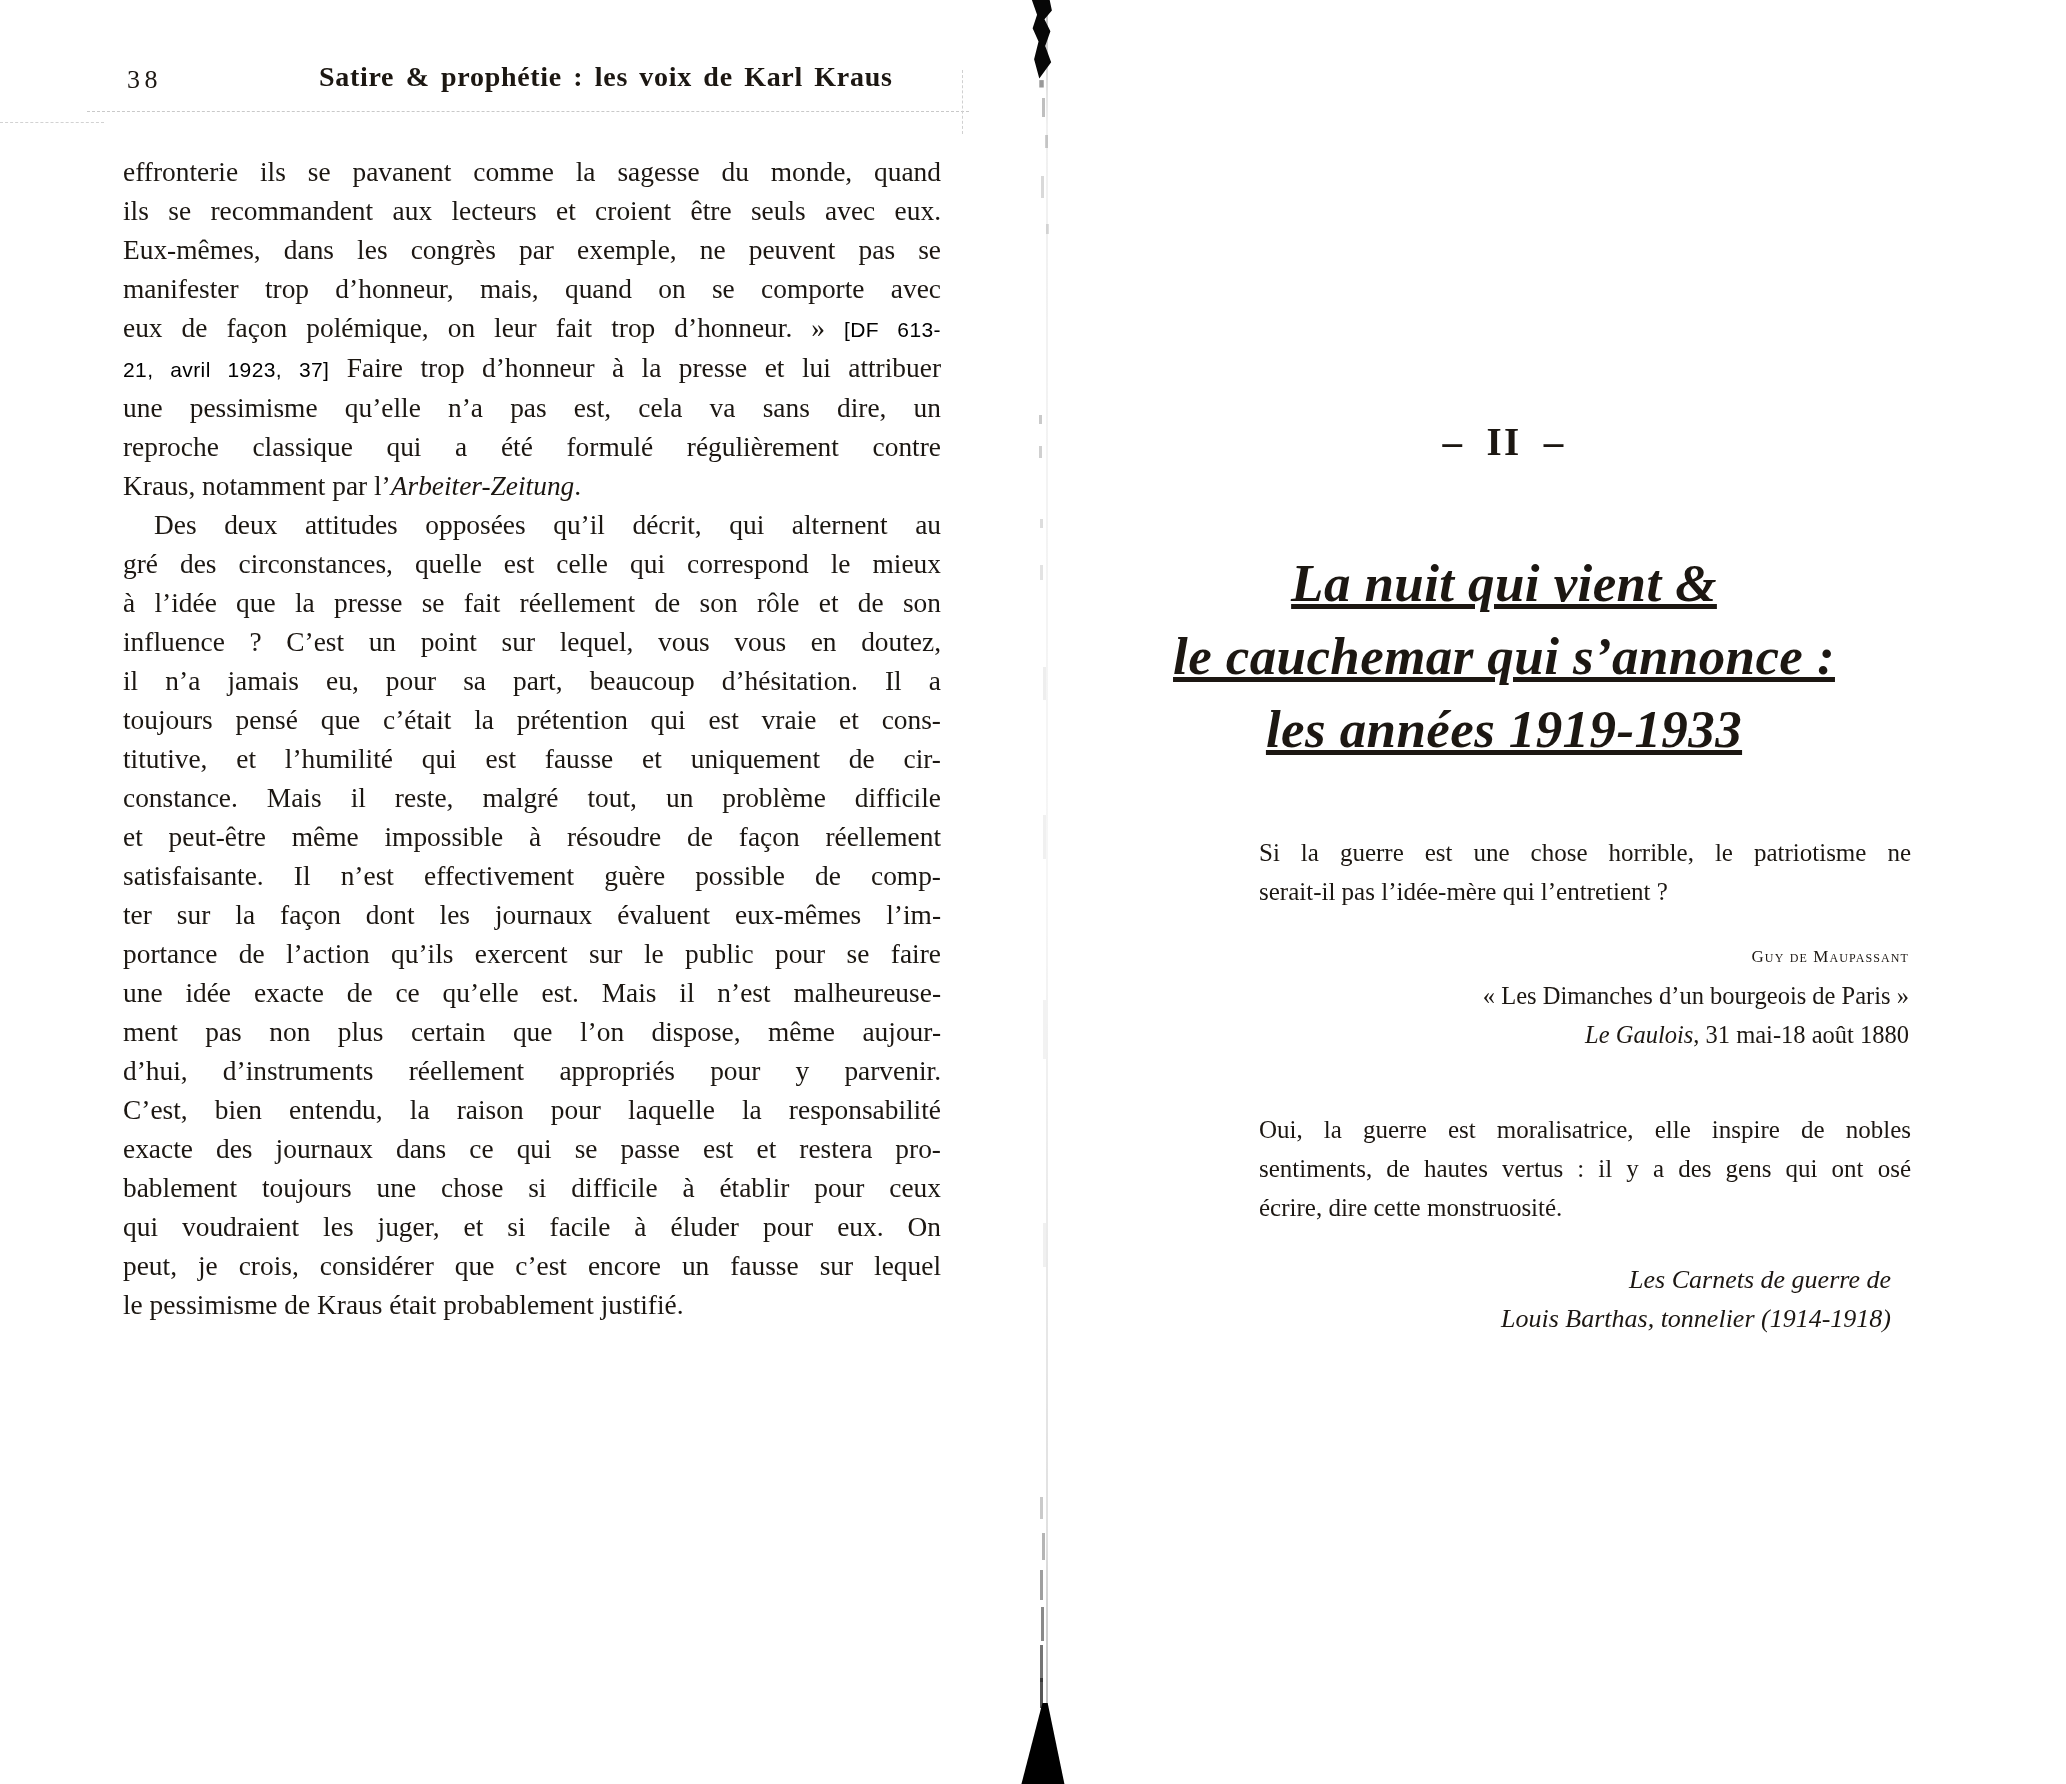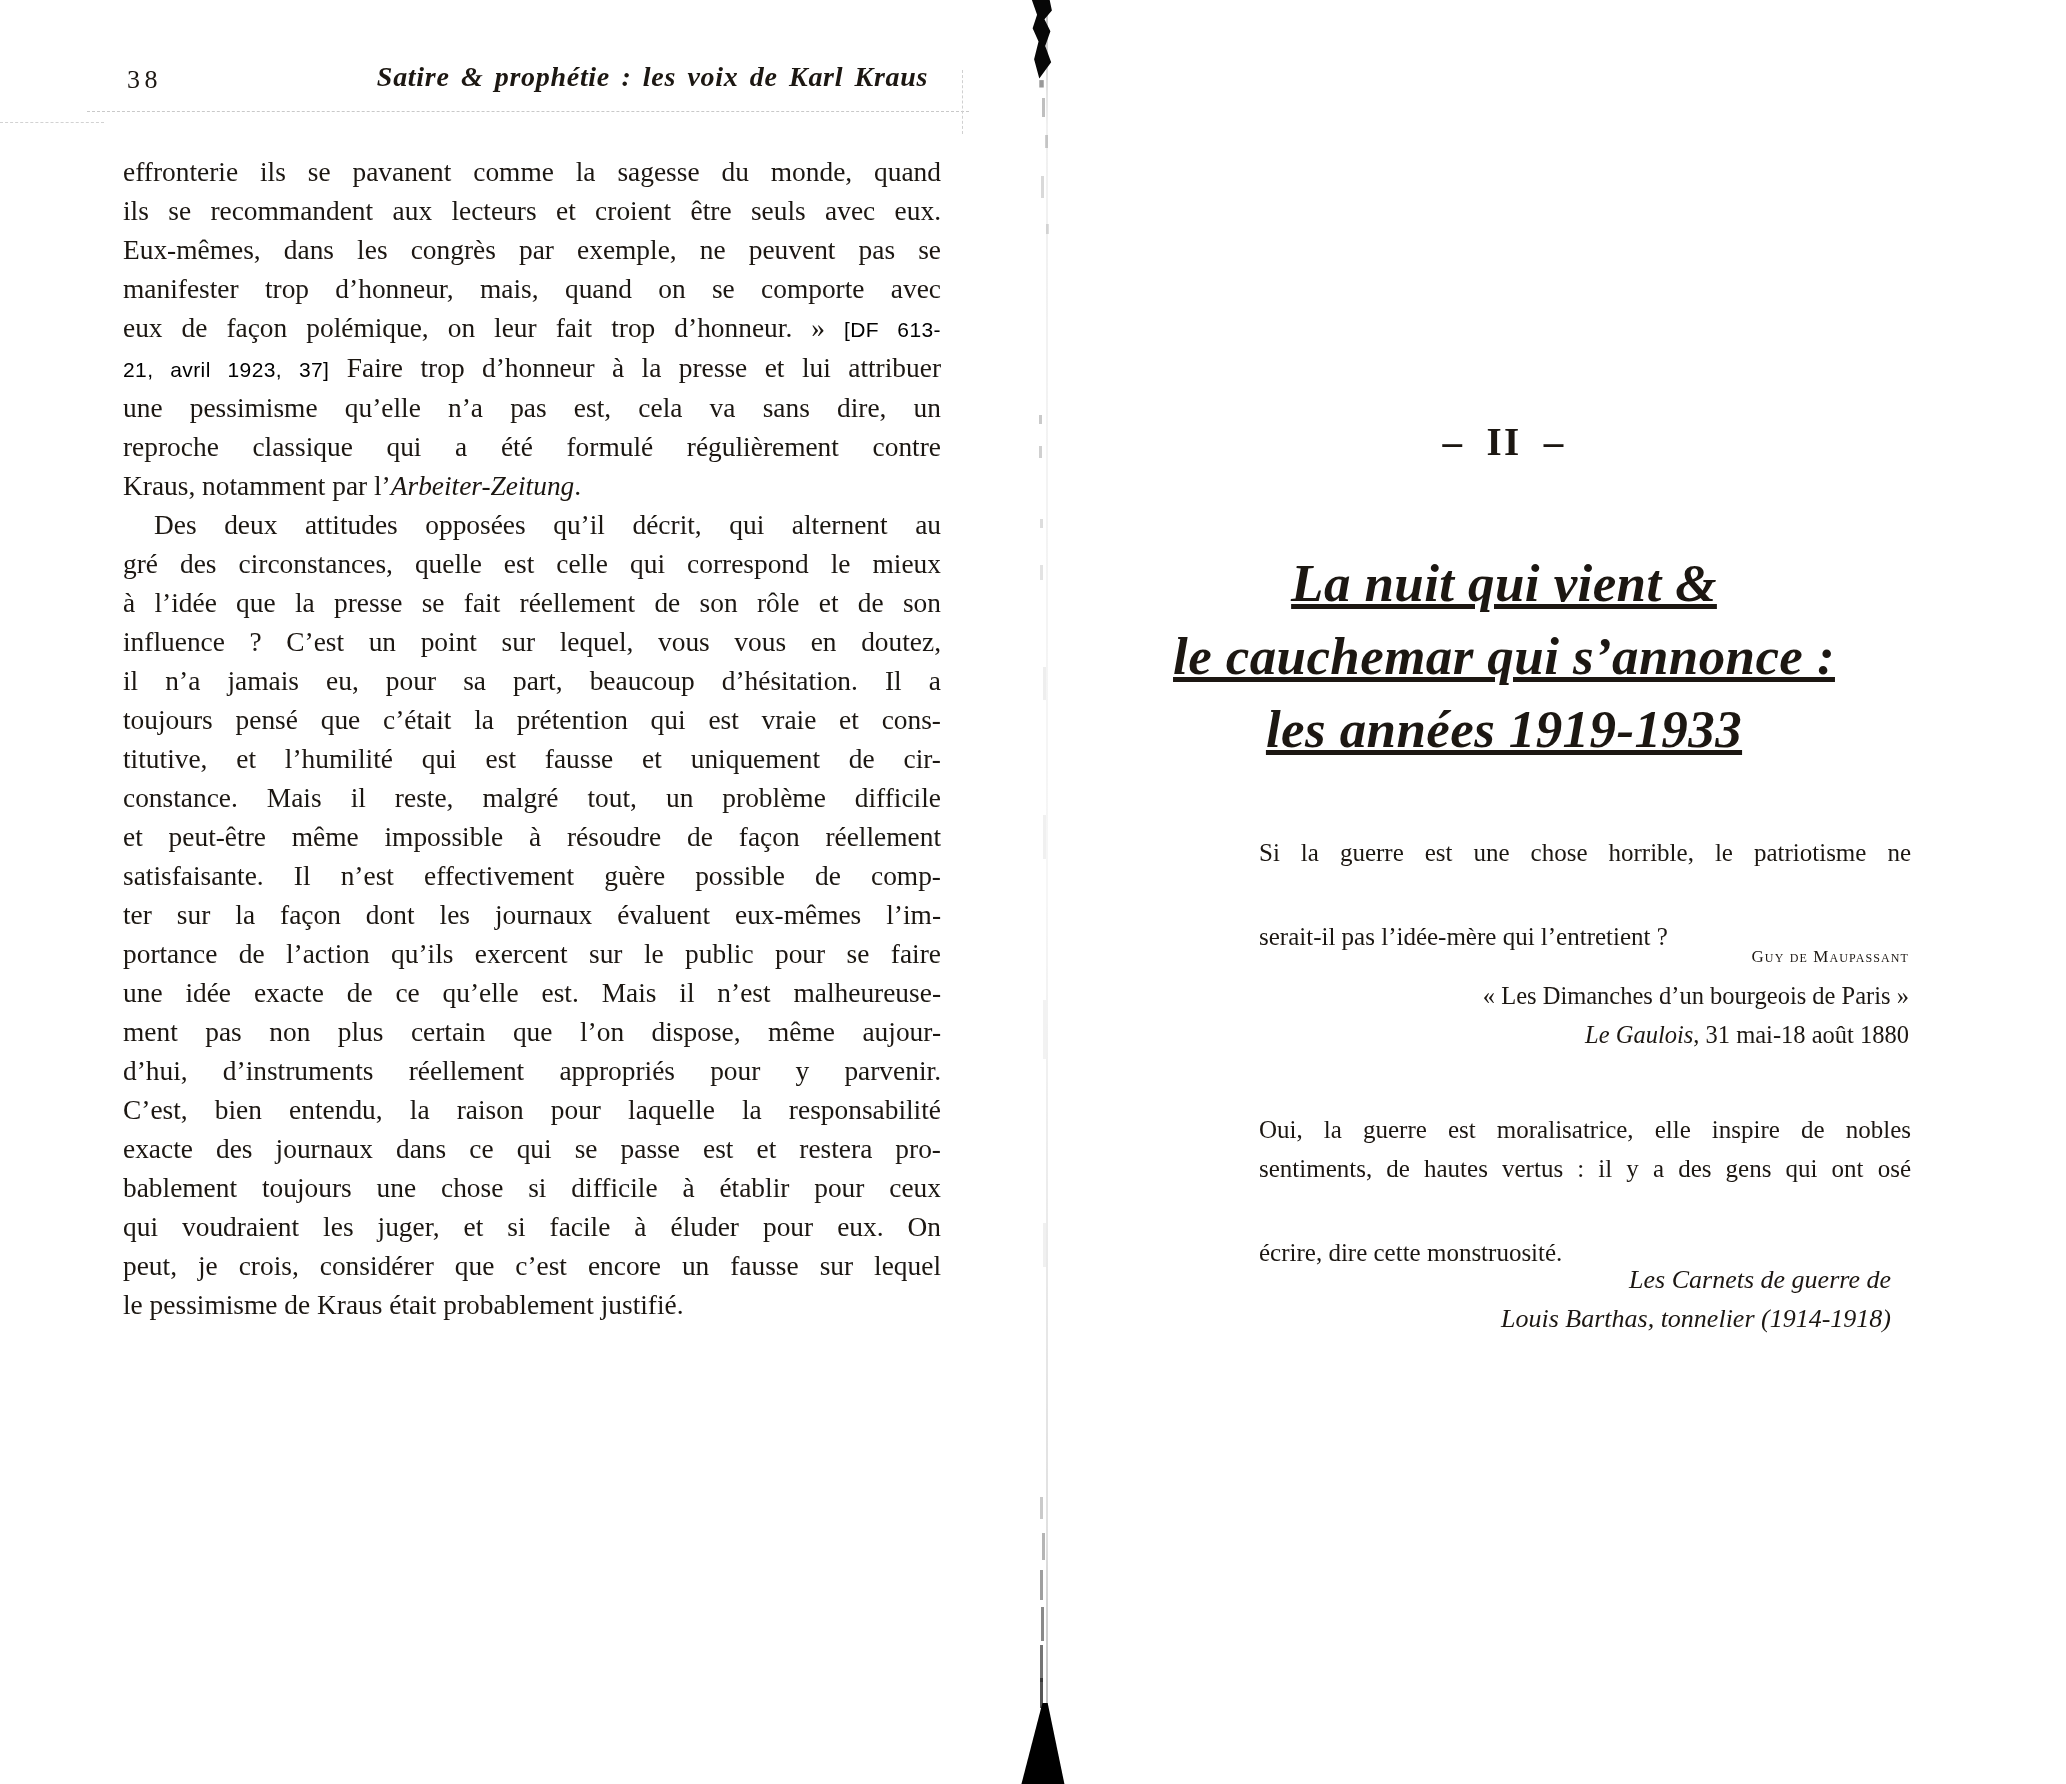--- a/index.html
+++ b/index.html
@@ -12,21 +12,21 @@
     color:#1c1712;
   }
 
   
   .pagenum {
     position:absolute; left:127px; top:65px;
     font-size:26px; letter-spacing:4.4px;
   }
   .runhead {
     position:absolute; left:319px; top:61px; width:667px;
-    text-align:center; font-style:italic; font-weight:bold;
+    text-align:left; font-weight:bold;
     font-size:28px; letter-spacing:0.7px; word-spacing:3.7px;
   }
   .hline1 { position:absolute; left:87px; top:111px; width:882px; border-bottom:1.5px dashed #c9c9c9; }
   .hline2 { position:absolute; left:0px;   top:122px; width:104px;  border-bottom:1.5px dashed #d2d2d2; }
   .vline  { position:absolute; left:962px; top:70px; height:64px; border-left:1.5px dashed #d0d0d0; }
 
   .bodytext {
     position:absolute; left:123px; top:153px; width:818px;
     font-size:27.4px; line-height:39px;
   }
@@ -48,21 +48,21 @@
   .chaptitle {
     position:absolute; top:547px; width:100%;
     text-align:center; font-weight:bold; font-style:italic;
     font-size:53px; line-height:73px; letter-spacing:0.4px;text-decoration:underline;
   }
   .epi {
     position:absolute; margin-left:170px; width:652px;
     font-size:25px; line-height:39px;
   }
   .epi div { text-align:justify; text-align-last:justify; }
-  .epi div:last-child { text-align-last:left;margin-top:45px; }
+  .epi div:last-child { text-align-last:left; }
   .epi1 { top:833px; }
   .epi2 { top:1110px; }
   .attrib {
     position:absolute; width:820px; text-align:right;
     font-size:24.5px; line-height:39px;
   }
   .attr1 { top:934px; }
   .attr2 { top:1260px; font-style:italic; font-size:26px; padding-right:18px; }
   .smallcaps { font-variant:small-caps; letter-spacing:1.1px; font-size:17px;text-align:right; }
 

